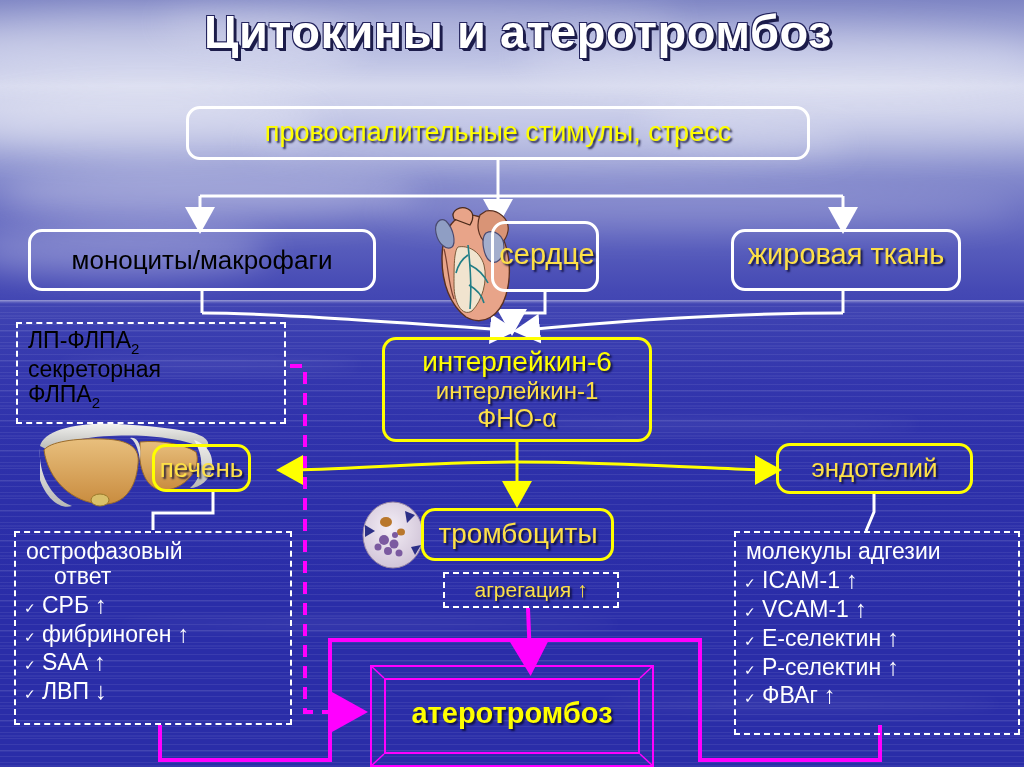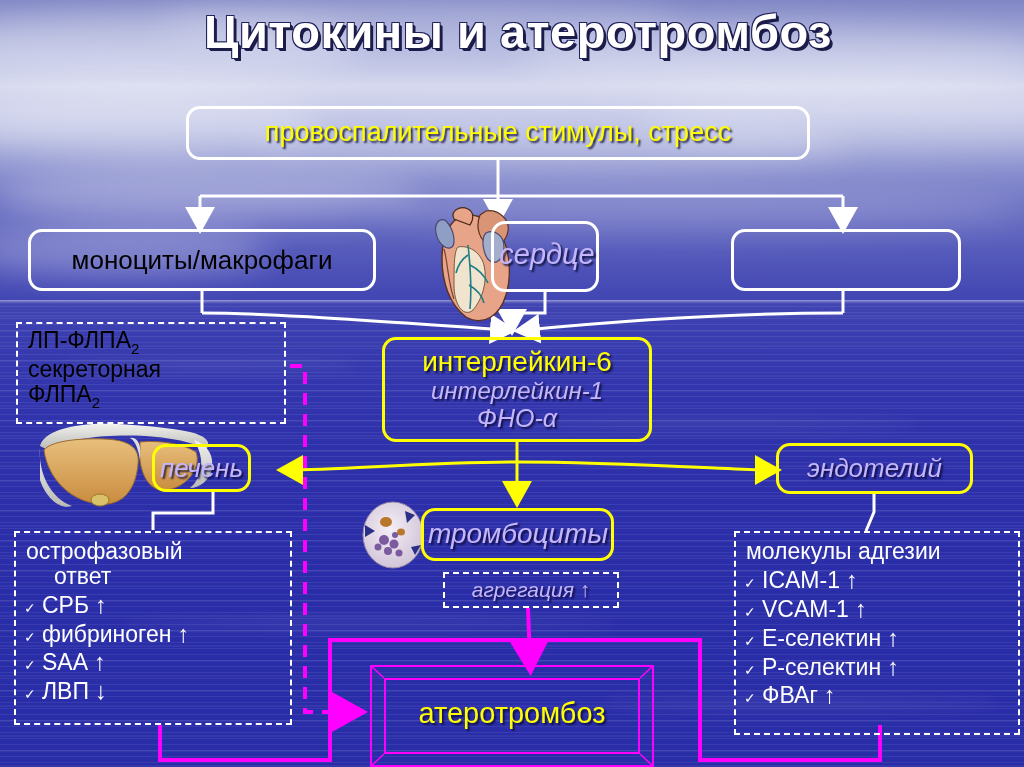--- a/index.html
+++ b/index.html
@@ -75,21 +75,21 @@
   .box{
     position:absolute;box-sizing:border-box;
     display:flex;align-items:center;justify-content:center;
     text-align:center;line-height:1.08;
   }
   .wbox{border:3px solid #ffffff;border-radius:14px;background:transparent;}
   .ybox{border:3px solid #ffff00;border-radius:14px;background:transparent;}
   .dashw{border:2px dashed #ffffff;background:transparent;}
 
   .t-yellow{color:#ffff00;}
-  .t-white{color:#c4b5fd;font-style:italic;}
+  .t-white{color:#fde047;}
   .t-black{color:#000000;}
   .sh-dark{text-shadow:2px 2px 2px rgba(10,10,50,.85);}
 
   
   #box-stimuli{left:186px;top:106px;width:624px;height:54px;}
   #box-stimuli .lbl{font-size:27px;}
 
   #box-mono{left:28px;top:229px;width:348px;height:62px;}
   #box-mono .lbl{font-size:26px;}
 
@@ -146,21 +146,21 @@
   #athero-wrap{position:absolute;left:370px;top:665px;width:284px;height:102px;}
   #athero-outer{
     position:absolute;inset:0;border:2px solid #ff00ff;box-sizing:border-box;
   }
   #athero-inner{
     position:absolute;left:14px;top:13px;right:14px;bottom:13px;
     border:2px solid #ff00ff;box-sizing:border-box;
   }
   #lbl-athero{
     position:absolute;left:0;right:0;top:32px;text-align:center;
-    font-size:29px;color:#ffff00;text-shadow:2px 2px 2px rgba(10,10,50,.8);
+    font-size:29px;color:#ffff00;text-shadow:2px 2px 2px rgba(10,10,50,.8);font-weight:bold;
   }
 
   svg.ov{position:absolute;left:0;top:0;width:1024px;height:767px;overflow:visible;pointer-events:none;}
 
   
   .organ{position:absolute;}
 </style>
 </head>
 <body>
 
@@ -317,20 +317,21 @@
   </div>
 
   <div class="box wbox" id="box-mono">
     <span class="lbl t-black">моноциты/макрофаги</span>
   </div>
 
   <div class="box wbox" id="box-heart"></div>
   <div id="lbl-heart" class="t-white sh-dark">сердце</div>
 
   <div class="box wbox" id="box-fat"></div>
+  <div id="lbl-fat" class="t-white sh-dark">жировая ткань</div>
 
   <div class="box dashw" id="box-lpfl">
     <span class="lbl"><span>ЛП-ФЛПА</span><sub>2</sub></span>
     <span class="lbl">секреторная</span>
     <span class="lbl"><span>ФЛПА</span><sub>2</sub></span>
   </div>
 
   <div class="box ybox" id="box-il">
     <span class="l1 t-yellow sh-dark">интерлейкин-6</span>
     <span class="l2 t-white sh-dark">интерлейкин-1</span>

